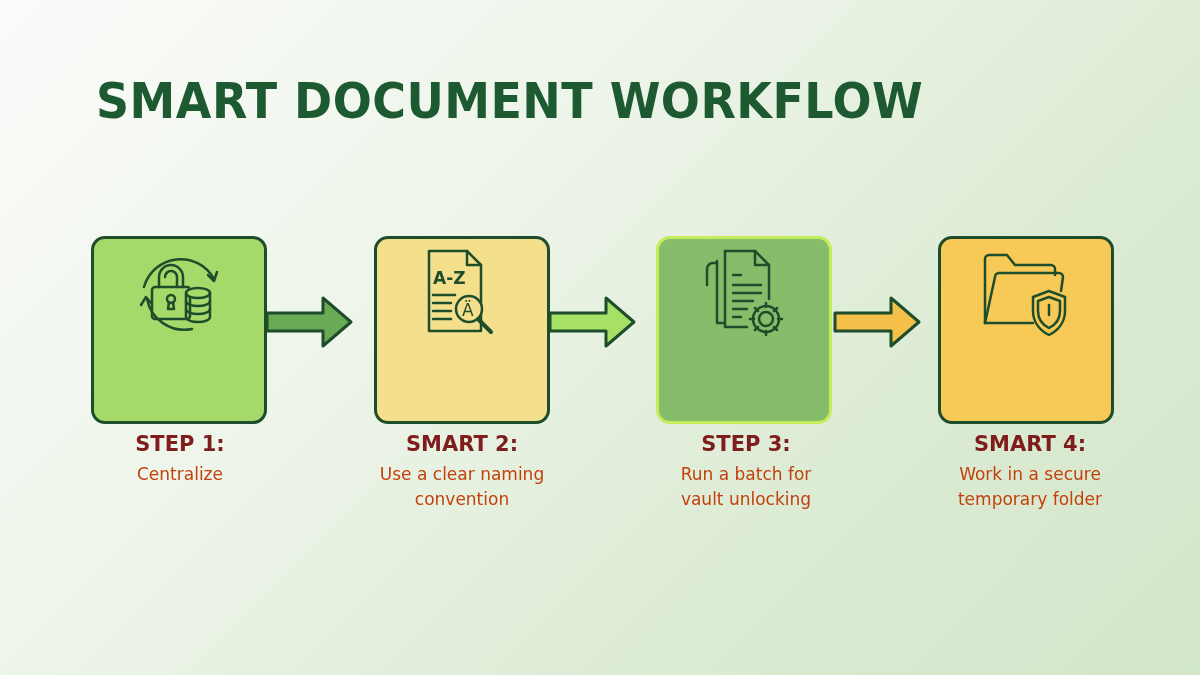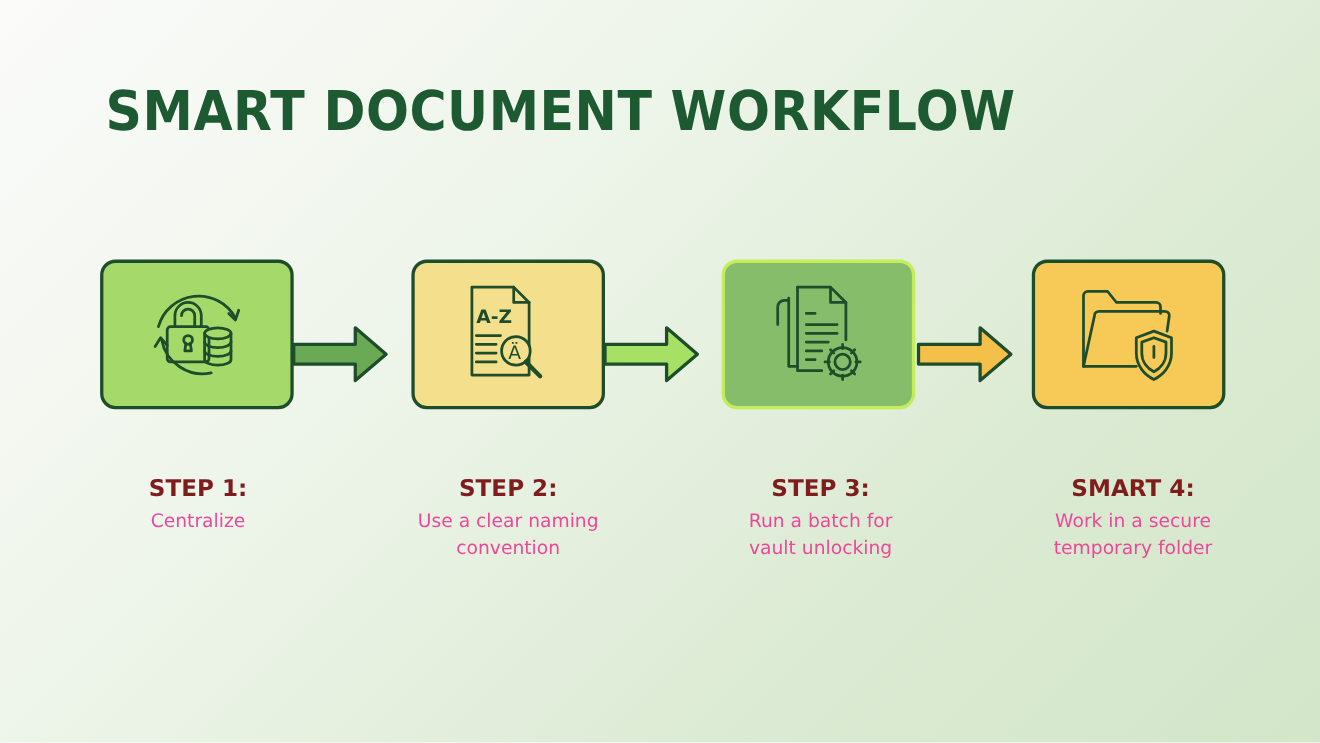--- a/index.html
+++ b/index.html
@@ -10,37 +10,37 @@
     color:#1e5631;
   }
   .title {
     position:absolute; left:96px; top:72px;
     font-family: "DejaVu Sans", sans-serif;
     font-weight:bold; font-size:50px; letter-spacing:0.5px;
     color:#1d5a32; margin:0; white-space:nowrap;
     transform: scaleX(0.92); transform-origin:left center;
   }
   .box {
-    position:absolute; top:236px; width:176px; height:136px;
+    position:absolute; top:236px; width:176px; height:188px;
     border-radius:14px; box-sizing:border-box;
     border:3px solid #1e4d2b;
-    display:flex; align-items:center; justify-content:center;
+    display:flex; justify-content:center;
   }
   .box svg { width:110px; height:110px; }
   .arrow { position:absolute; top:290px; width:90px; height:64px; }
   .step {
     position:absolute; top:432px; width:220px; text-align:center;
   }
   .step-label {
     font-family:"DejaVu Sans", sans-serif; font-weight:bold;
     font-size:21px; color:#7f1d1d; display:block; margin-bottom:6px;
   }
   .step-desc {
     font-family:"DejaVu Sans", sans-serif; font-size:17px;
-    line-height:25px; color:#ec4899; display:block;
+    line-height:25px; color:#c2410c; display:block;
   }
 </style>
 </head>
 <body>
 
 <h1 class="title">SMART DOCUMENT WORKFLOW</h1>
 
 <div class="box" style="left:91px; background:#a5d96a;">
   <svg viewBox="0 0 110 110" fill="none" stroke="#1e4d2b" stroke-width="2.5" stroke-linecap="round" stroke-linejoin="round">
     <path d="M20 48 A38 38 0 0 1 90 40"></path>
@@ -107,21 +107,21 @@
     <path d="M78 58 L89 62 V72 C89 80 84 86 78 89 C72 86 67 80 67 72 V62 Z"></path>
     <path d="M78 66 V76"></path>
   </svg>
 </div>
 
 <div class="step" style="left:70px;">
   <span class="step-label">STEP 1:</span>
   <span class="step-desc">Centralize</span>
 </div>
 <div class="step" style="left:352px;">
-  <span class="step-label">STEP 2:</span>
+  <span class="step-label">SMART 2:</span>
   <span class="step-desc">Use a clear naming</span>
   <span class="step-desc">convention</span>
 </div>
 <div class="step" style="left:636px;">
   <span class="step-label">STEP 3:</span>
   <span class="step-desc">Run a batch for</span>
   <span class="step-desc">vault unlocking</span>
 </div>
 <div class="step" style="left:920px;">
   <span class="step-label">SMART 4:</span>

